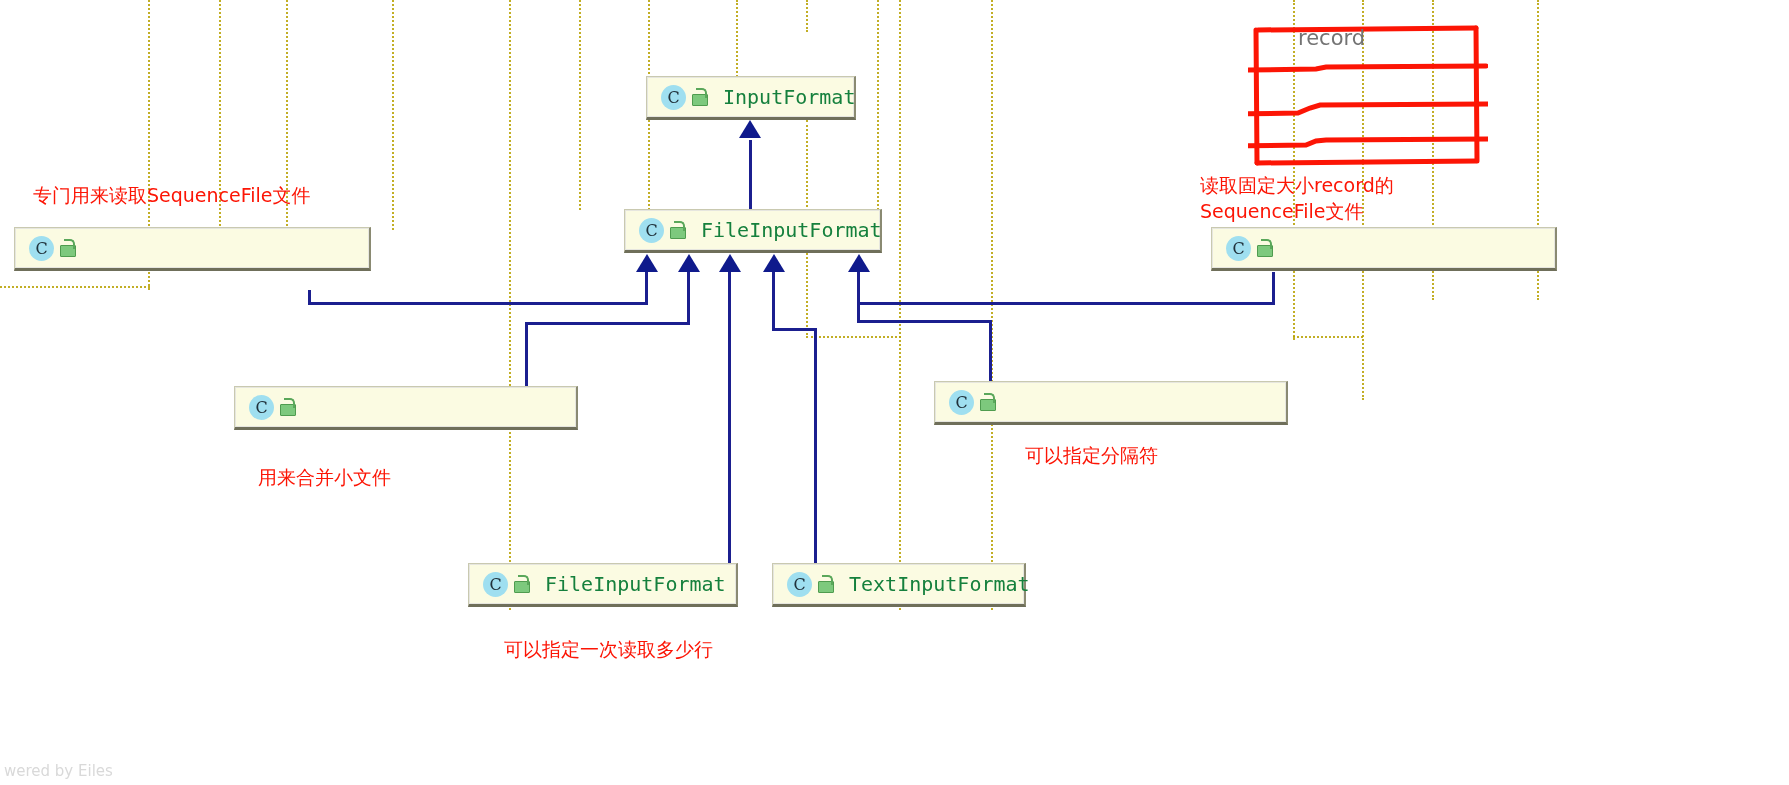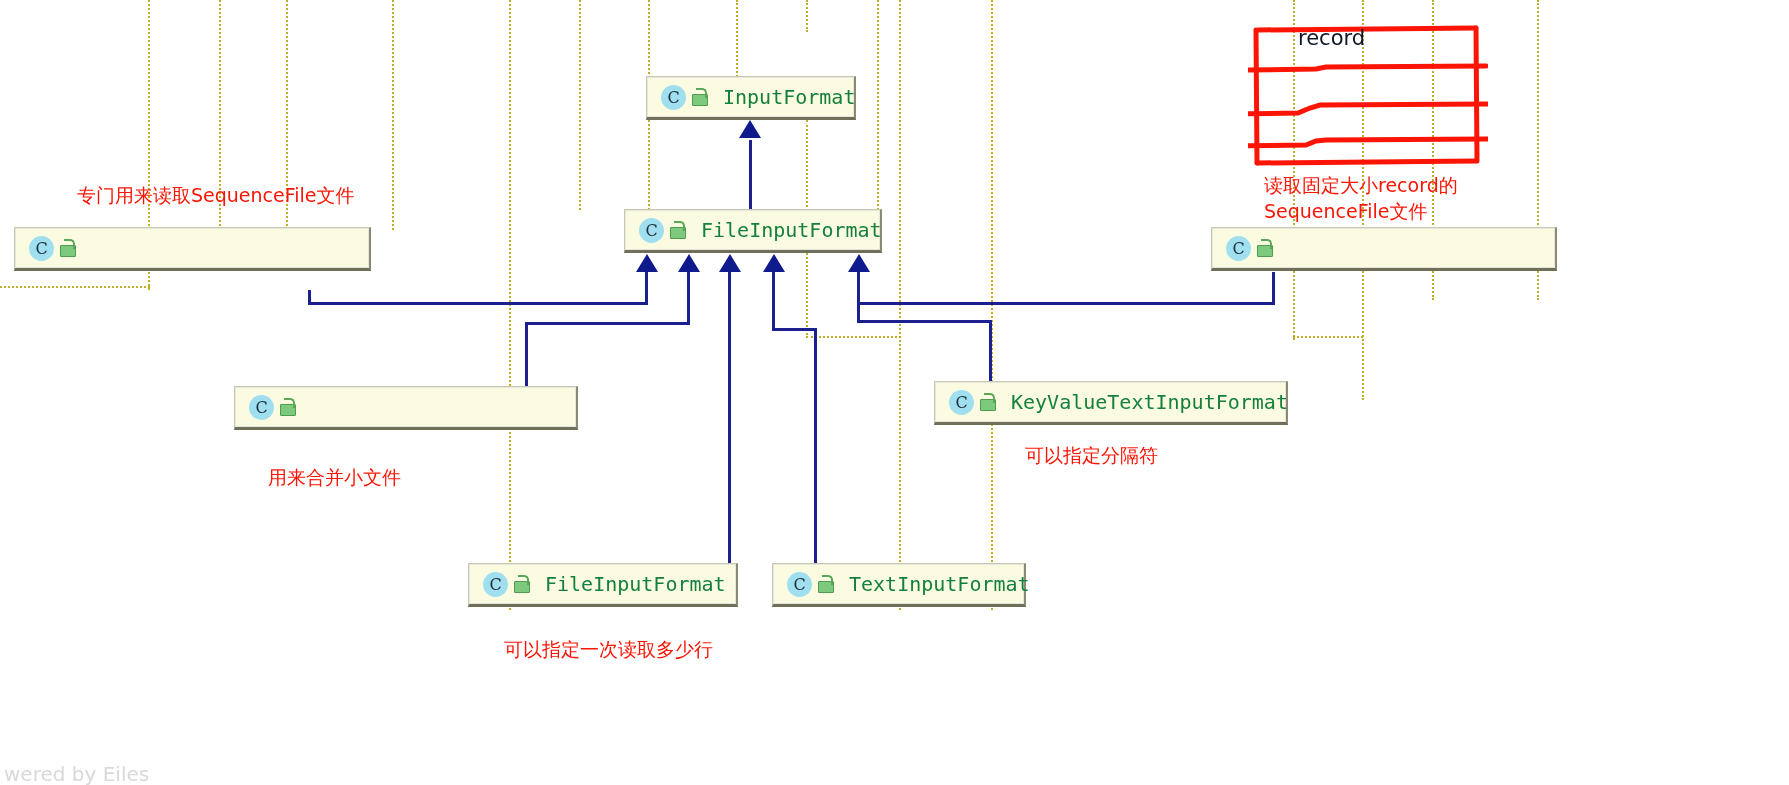--- a/index.html
+++ b/index.html
@@ -114,31 +114,31 @@
   .note {
     position: absolute;
     color: #fc1505;
     font-family: "DejaVu Sans", "Liberation Sans", sans-serif;
     font-size: 19px;
     line-height: 26px;
     white-space: pre-line;
   }
   .record-label {
     position: absolute;
-    color: #0f172a;
+    color: #737373;
     font-family: "DejaVu Sans", "Liberation Sans", sans-serif;
     font-size: 21px;
   }
   .record-sketch {
     position: absolute;
   }
   .watermark {
     position: absolute;
     color: #d9d9d9;
-    font-size: 20px;
+    font-size: 15px;
     font-family: "DejaVu Sans", "Liberation Sans", sans-serif;
   }
 </style>
 </head>
 <body>
 
 <div id="canvas">
 
   <div class="guide-v" style="left:148px;  height:290px; top:0;"></div>
   <div class="guide-v" style="left:219px;  height:230px; top:0;"></div>
@@ -218,21 +218,20 @@
   </div>
 
   <div class="uml-box" style="left:234px; top:386px; width:344px; height:44px;">
     <span class="icon-class">C</span>
     <span class="icon-lock"></span>
   </div>
 
   <div class="uml-box" style="left:934px; top:381px; width:354px; height:44px;">
     <span class="icon-class">C</span>
     <span class="icon-lock"></span>
-    <span class="cls-name">KeyValueTextInputFormat</span>
   </div>
 
   <div class="uml-box" style="left:468px; top:563px; width:270px; height:44px;">
     <span class="icon-class">C</span>
     <span class="icon-lock"></span>
     <span class="cls-name">FileInputFormat</span>
   </div>
 
   <div class="uml-box" style="left:772px; top:563px; width:254px; height:44px;">
     <span class="icon-class">C</span>
@@ -244,26 +243,26 @@
     <path d="M10,12 L228,10" stroke="#fc1505" stroke-width="5" fill="none" stroke-linecap="round"></path>
     <path d="M8,12 L9,145" stroke="#fc1505" stroke-width="5" fill="none" stroke-linecap="round"></path>
     <path d="M9,145 L228,143" stroke="#fc1505" stroke-width="5" fill="none" stroke-linecap="round"></path>
     <path d="M228,10 L229,143" stroke="#fc1505" stroke-width="5" fill="none" stroke-linecap="round"></path>
     <path d="M0,52 L68,51 L78,49 L238,48" stroke="#fc1505" stroke-width="5" fill="none" stroke-linecap="round"></path>
     <path d="M-10,96 L50,95 L62,90 L72,87 L240,86" stroke="#fc1505" stroke-width="5" fill="none" stroke-linecap="round"></path>
     <path d="M-10,128 L58,127 L68,123 L78,122 L240,121" stroke="#fc1505" stroke-width="5" fill="none" stroke-linecap="round"></path>
   </svg>
   <div class="record-label" style="left:1298px; top:26px;">record</div>
 
-  <div class="note" style="left:33px; top:182px;margin-left:44px;">专门用来读取SequenceFile文件</div>
-
-  <div class="note" style="left:1264px; top:172px;">读取固定大小record的
+  <div class="note" style="left:33px; top:182px;">专门用来读取SequenceFile文件</div>
+
+  <div class="note" style="left:1200px; top:172px;">读取固定大小record的
 SequenceFile文件</div>
 
-  <div class="note" style="left:258px; top:464px;margin-left:10px;">用来合并小文件</div>
+  <div class="note" style="left:258px; top:464px;">用来合并小文件</div>
 
   <div class="note" style="left:1025px; top:442px;">可以指定分隔符</div>
 
   <div class="note" style="left:504px; top:636px;">可以指定一次读取多少行</div>
 
 
   <div class="watermark" style="left:4px; top:762px;">wered by Eiles</div>
 
 </div>
 

